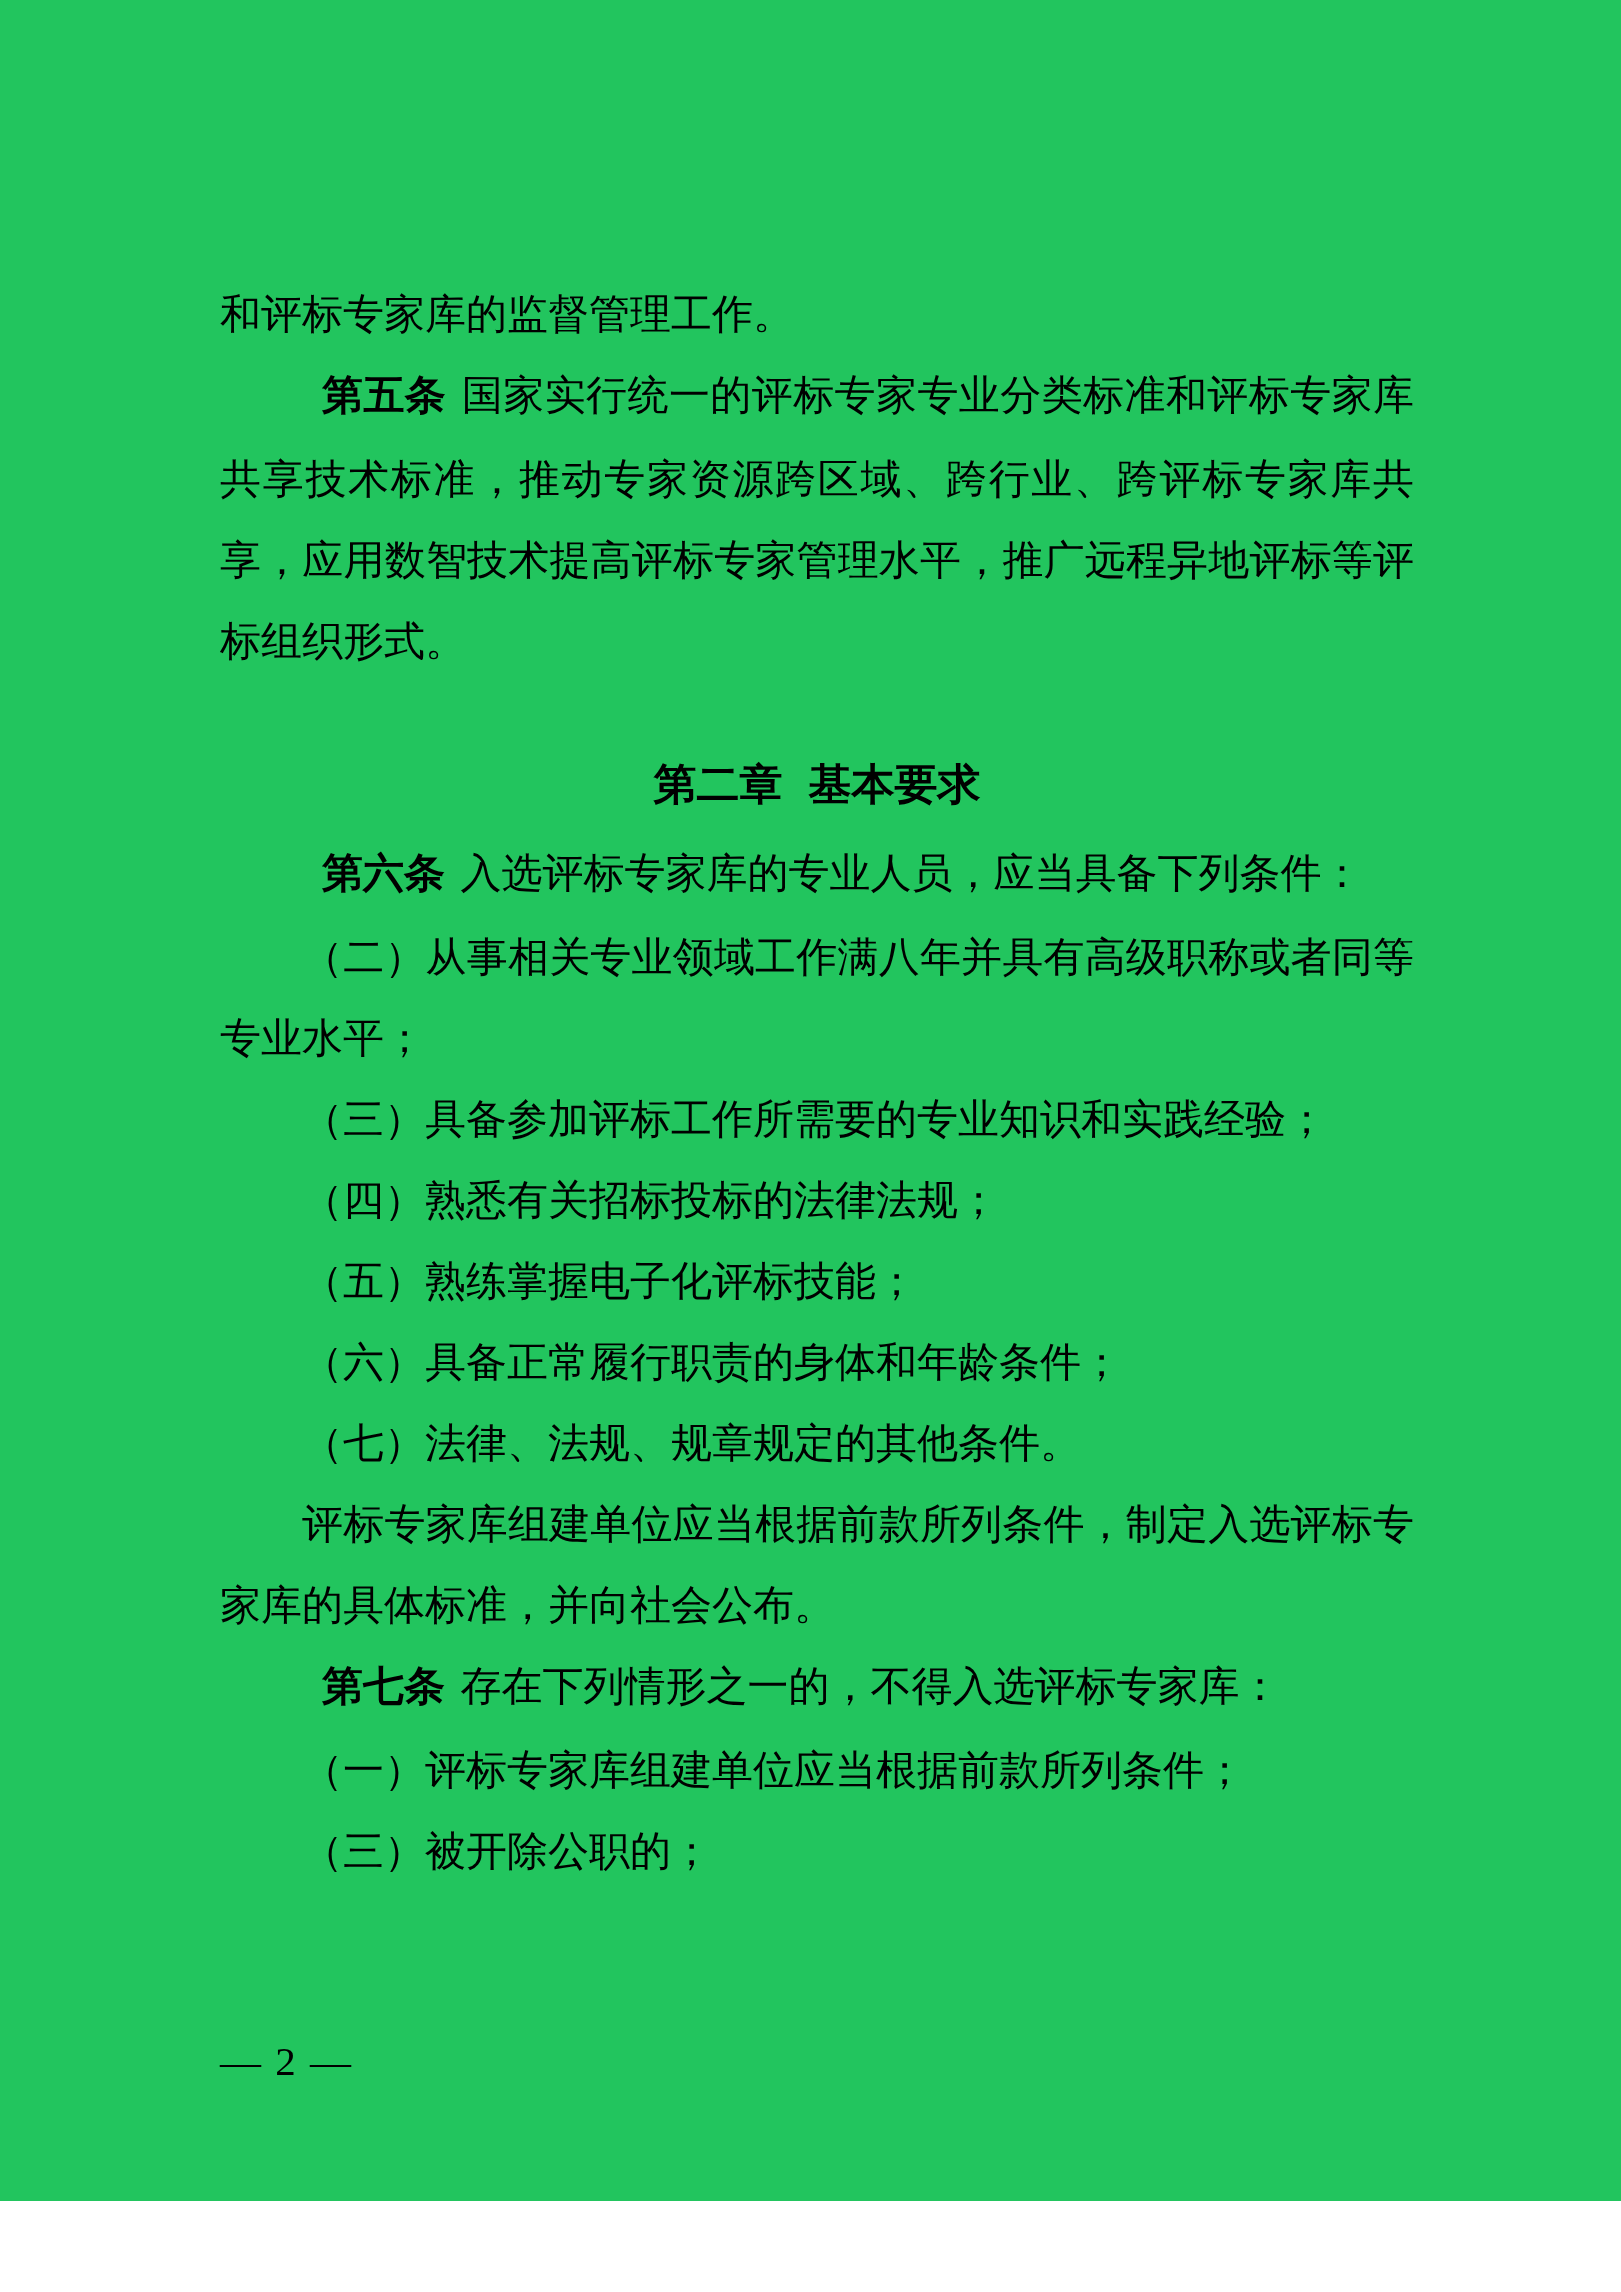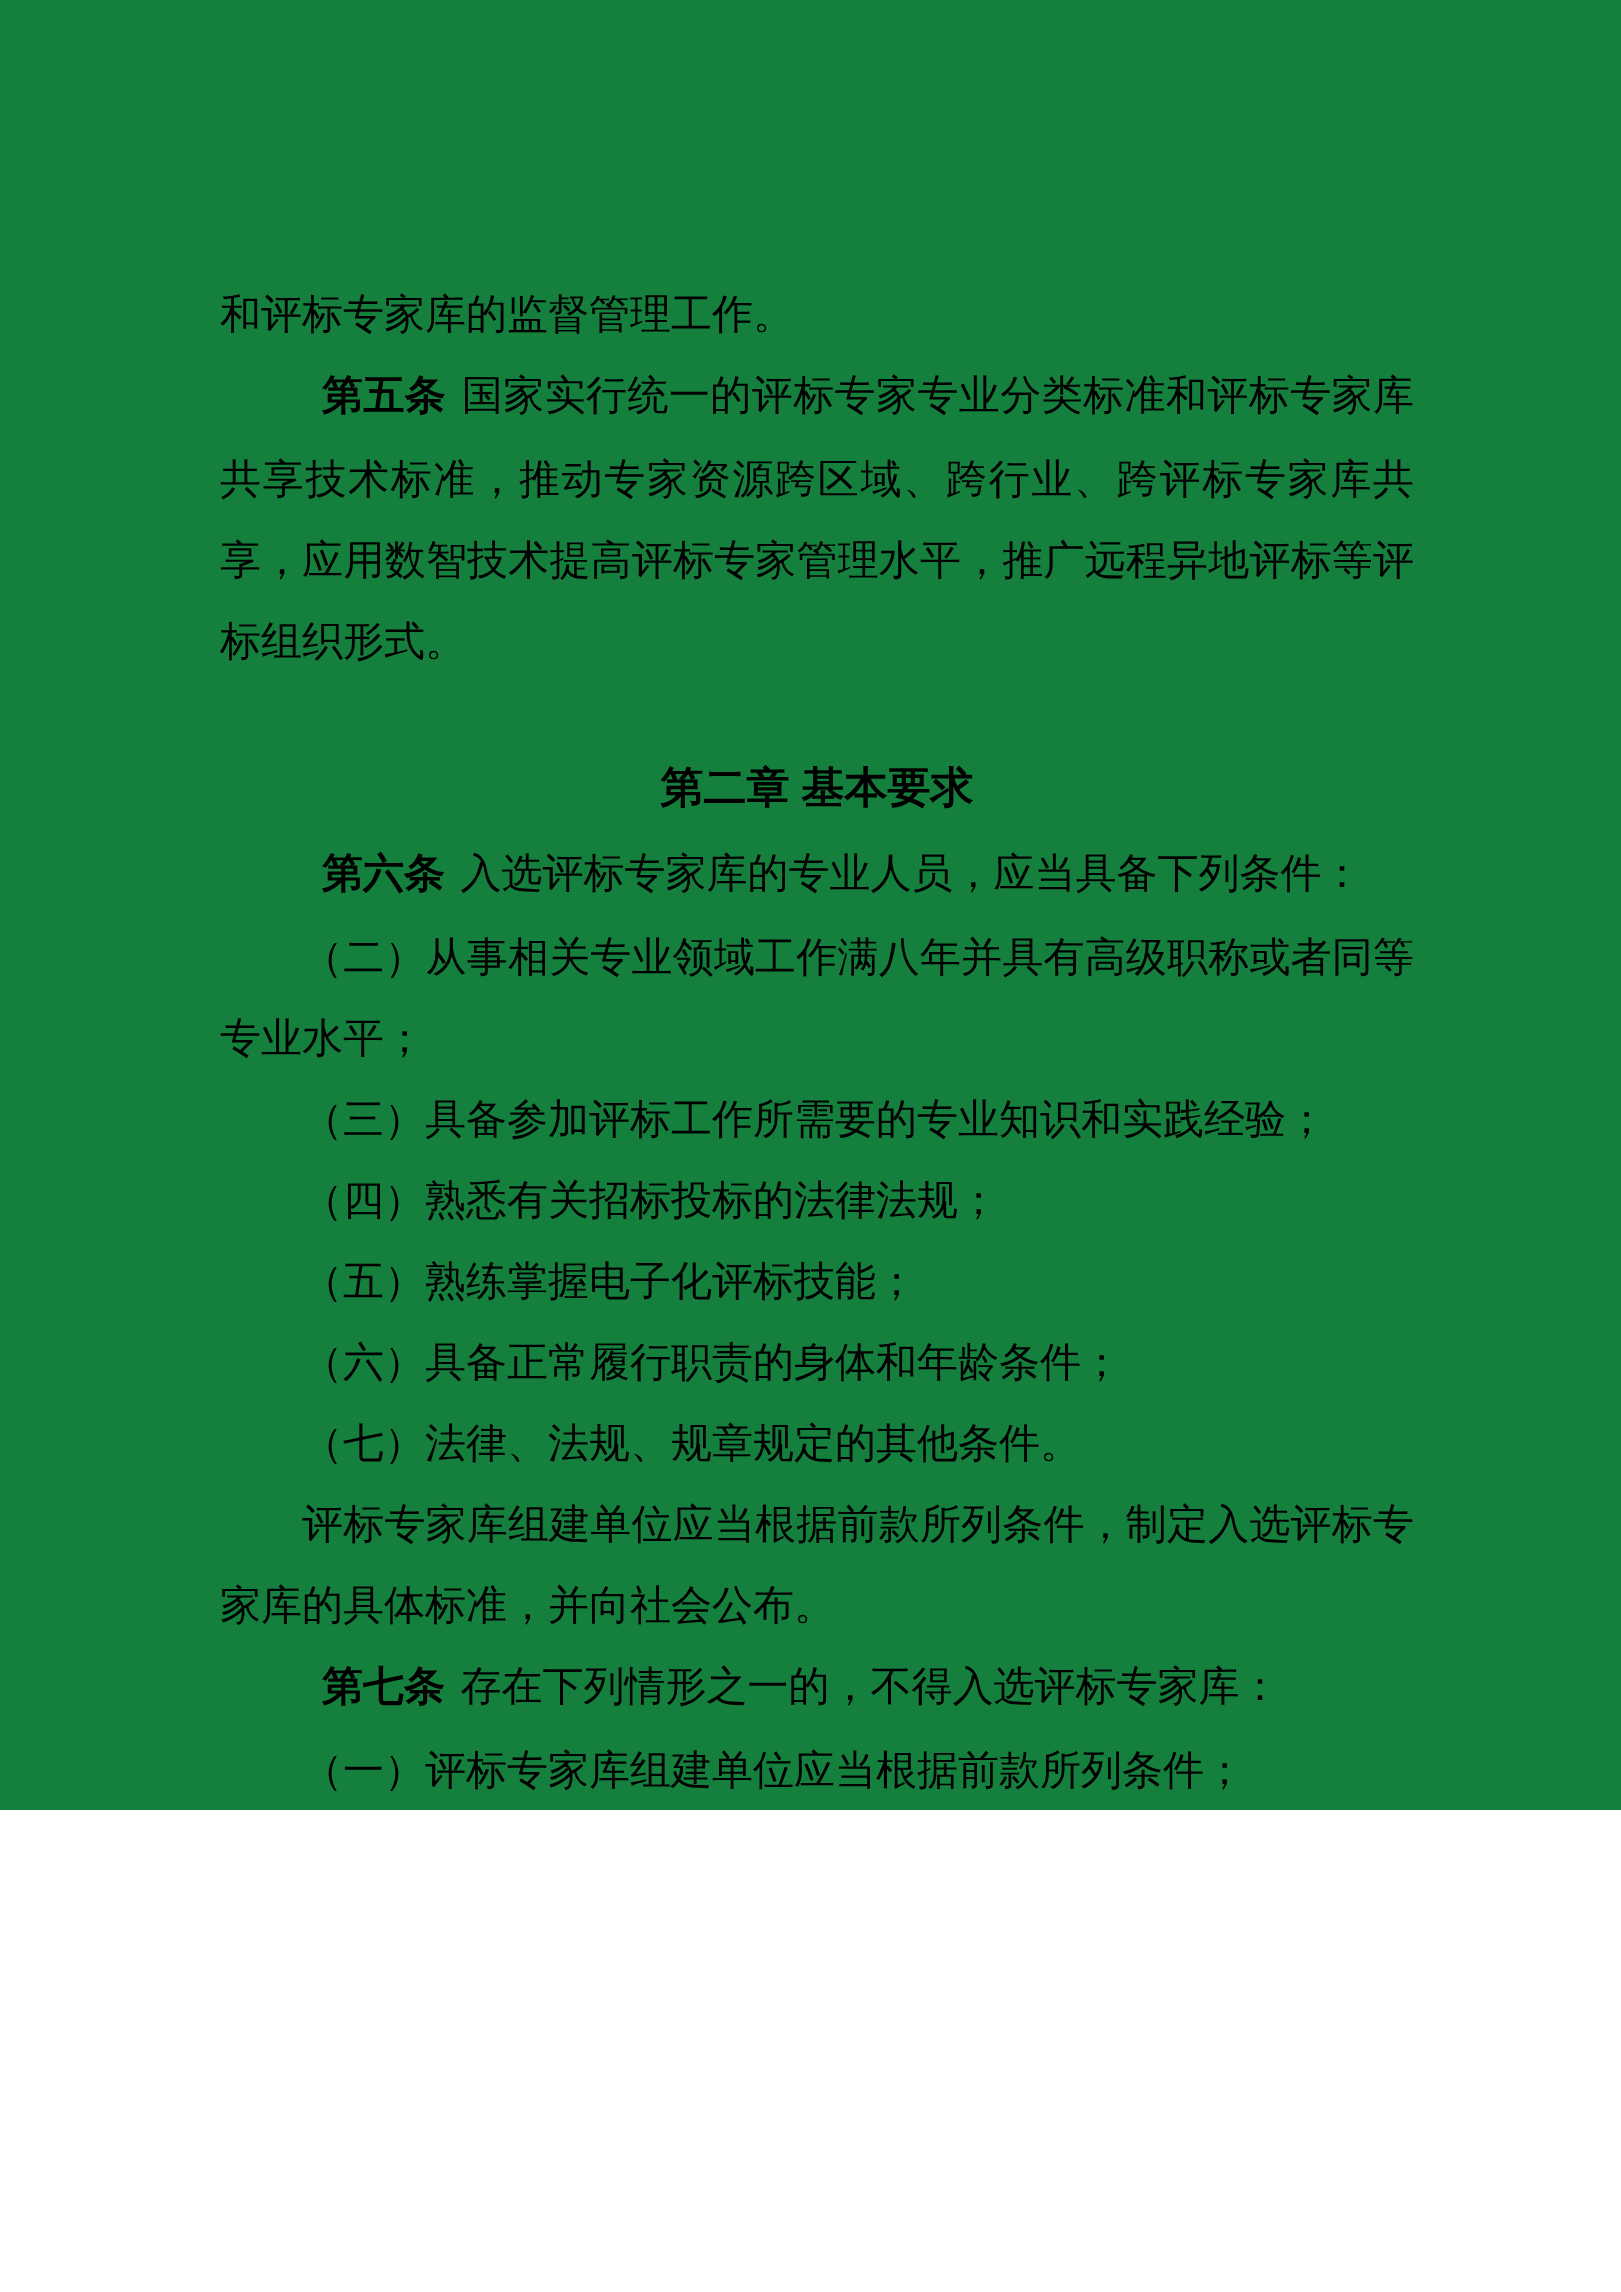--- a/index.html
+++ b/index.html
@@ -4,23 +4,23 @@
 <title>Document Page</title>
 <style>
   html, body {
     margin: 0;
     padding: 0;
     background: #ffffff;
   }
   .page {
     position: relative;
     width: 1621px;
-    height: 1810px;
+    height: 2201px;
     margin: 0 auto;
-    background: #15803d;
+    background: #22c55e;
     color: #000000;
     font-family: "Liberation Serif", "DejaVu Serif", serif;
     overflow: hidden;
   }
   .content {
     position: absolute;
     top: 274px;
     left: 220px;
     width: 1194px;
     font-size: 41px;
@@ -37,21 +37,21 @@
   p.article { text-indent: 2em; }
   p.item    { text-indent: 2em; }
   p.indent  { text-indent: 2em; }
   p.chapter {
     text-indent: 0;
     text-align: center;
     font-weight: 700;
     font-size: 43px;
     margin-top: 65px !important;
     margin-bottom: 4.9px !important;
-    font-family: Liberation Sans, sans-serif;
+    font-family: Liberation Mono, monospace;
   }
   .article-label {
     font-weight: 700;
     font-family: Liberation Mono, monospace;
     margin-right: 0.38em;
     margin-left: 20px;
   }
   .footer {
     position: absolute;
     left: 220px;

